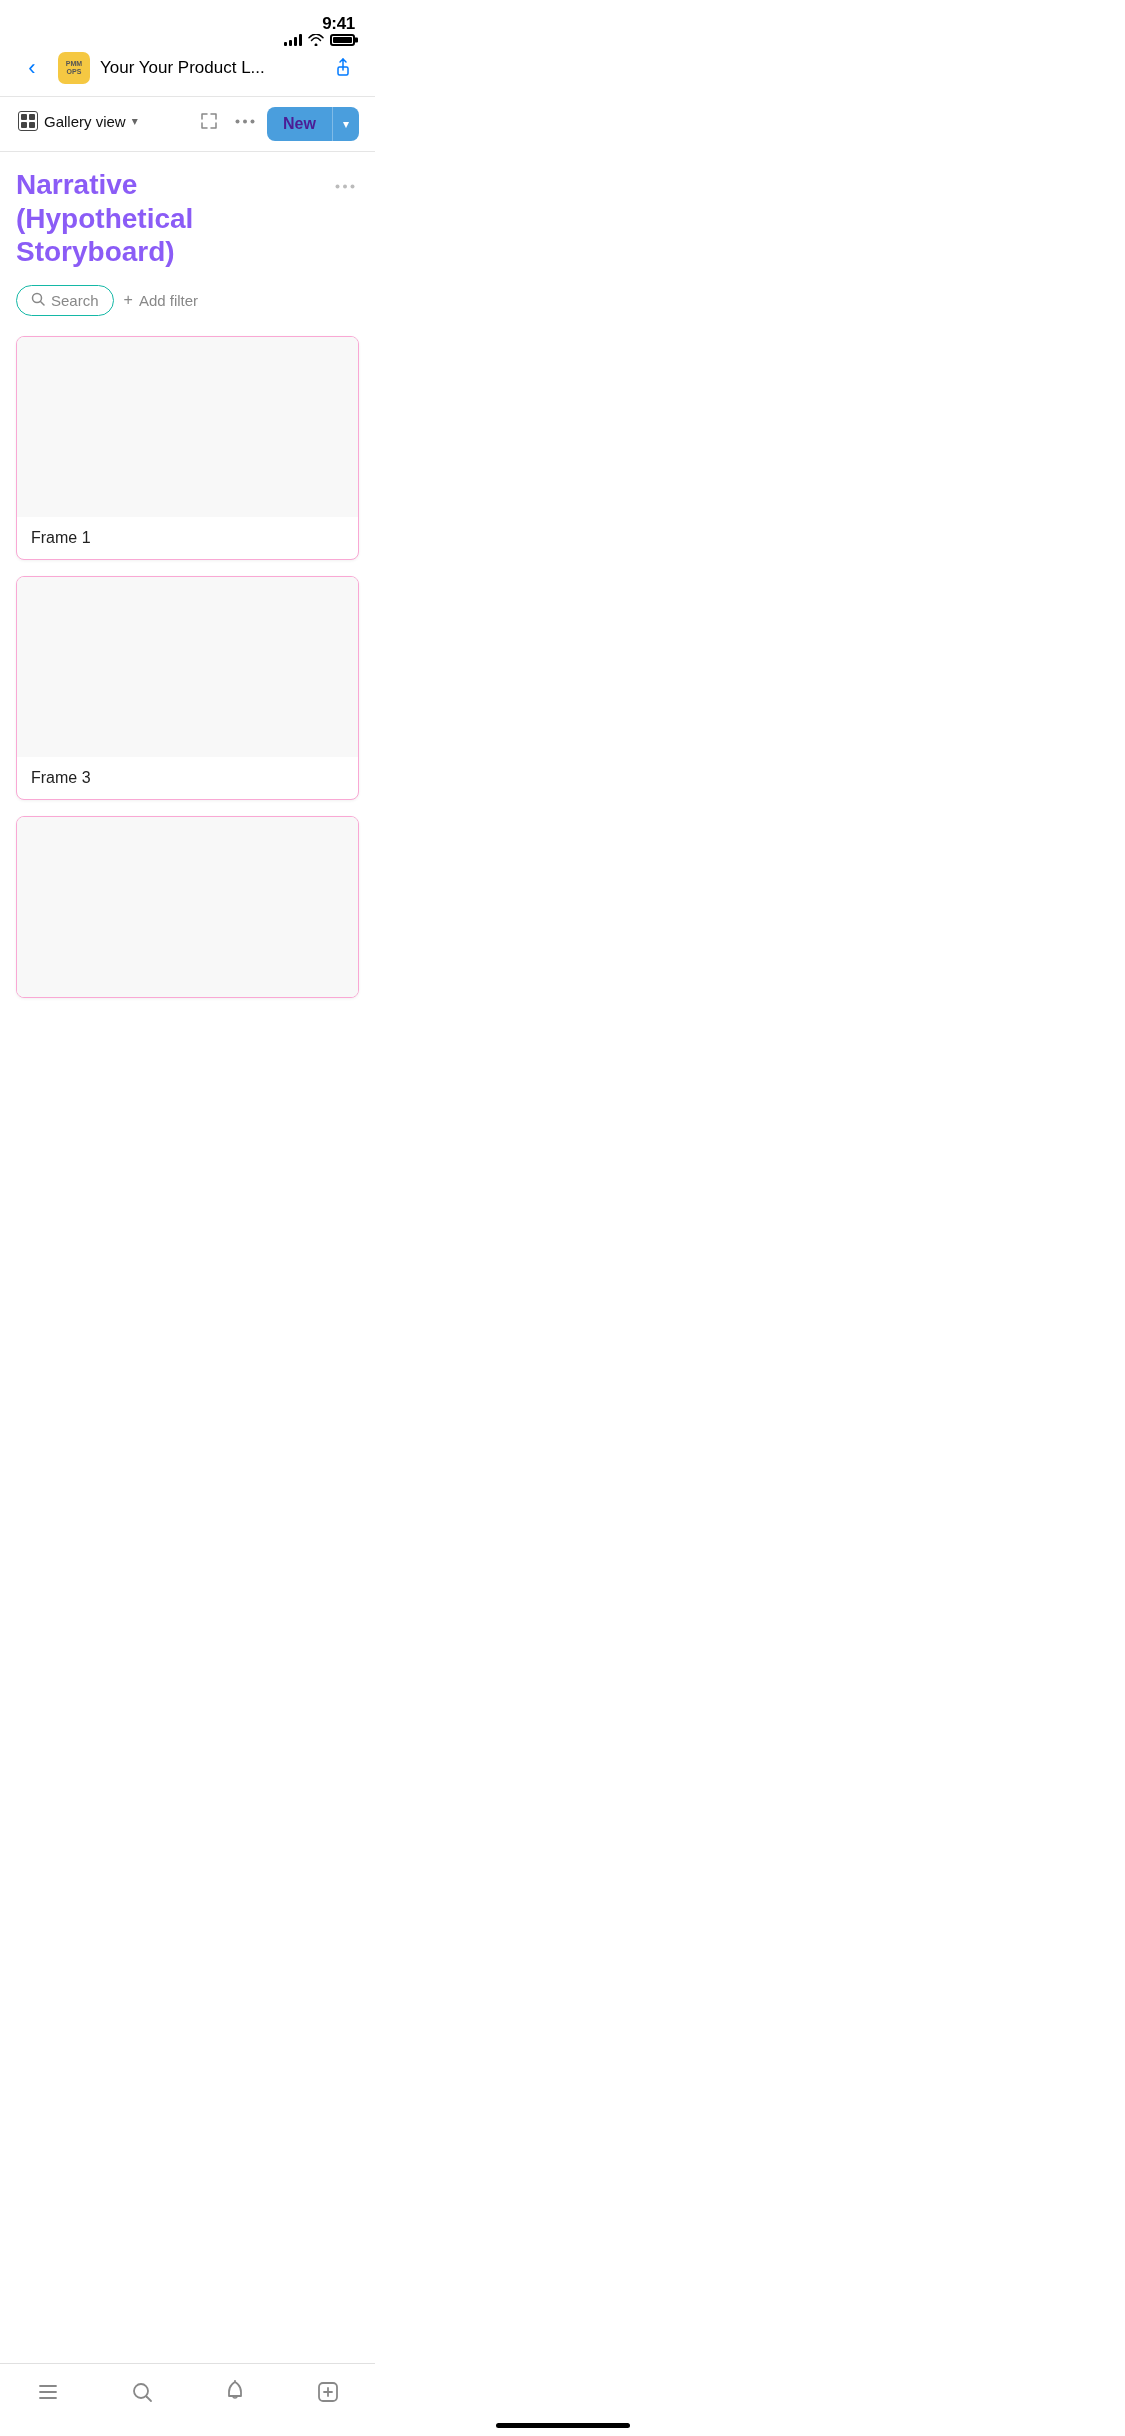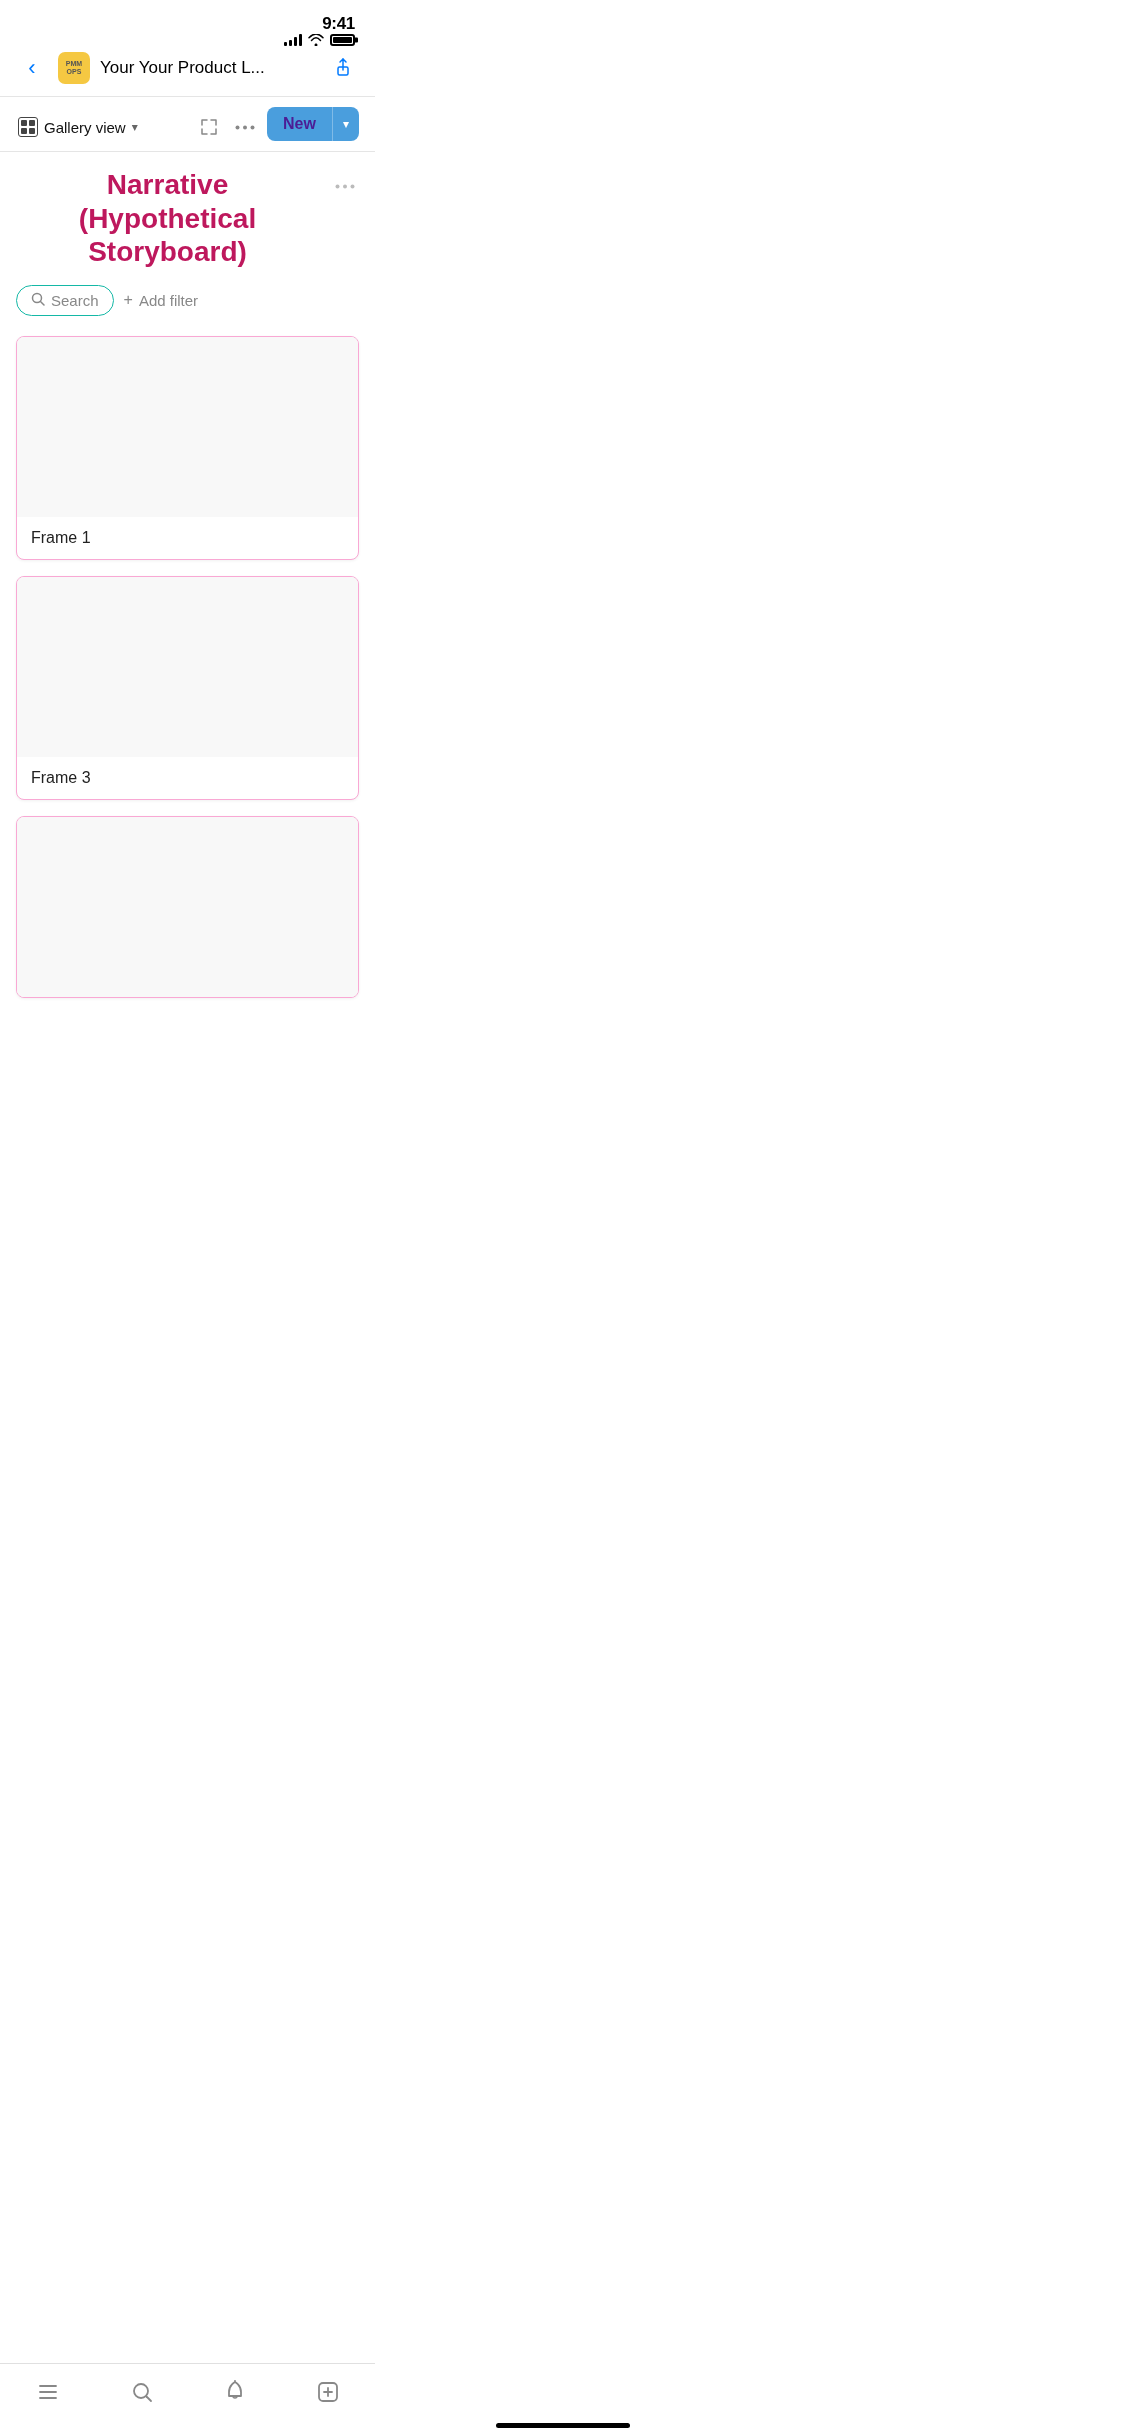--- a/index.html
+++ b/index.html
@@ -151,21 +151,21 @@
       height: 32px;
       display: flex;
       align-items: center;
       justify-content: center;
       cursor: pointer;
     }
 
     
     .toolbar {
       display: flex;
-      align-items: flex-end;
+      align-items: flex-start;
       padding: 10px 16px;
       gap: 8px;
       border-bottom: 1px solid #e5e5e5;
     }
 
     .gallery-view-btn {
       display: flex;
       align-items: center;
       gap: 6px;
       cursor: pointer;
@@ -253,25 +253,24 @@
     }
 
     
     .content {
       padding: 16px 16px 100px 16px;
     }
 
     .page-title {
       font-size: 28px;
       font-weight: 700;
-      color: #be185d;
+      color: #8b5cf6;
       line-height: 1.2;
       flex: 1;
       padding-right: 12px;
-      text-align: center;
     }
 
     .page-header {
       display: flex;
       align-items: flex-start;
       margin-bottom: 16px;
     }
 
     .more-header-btn {
       width: 28px;

